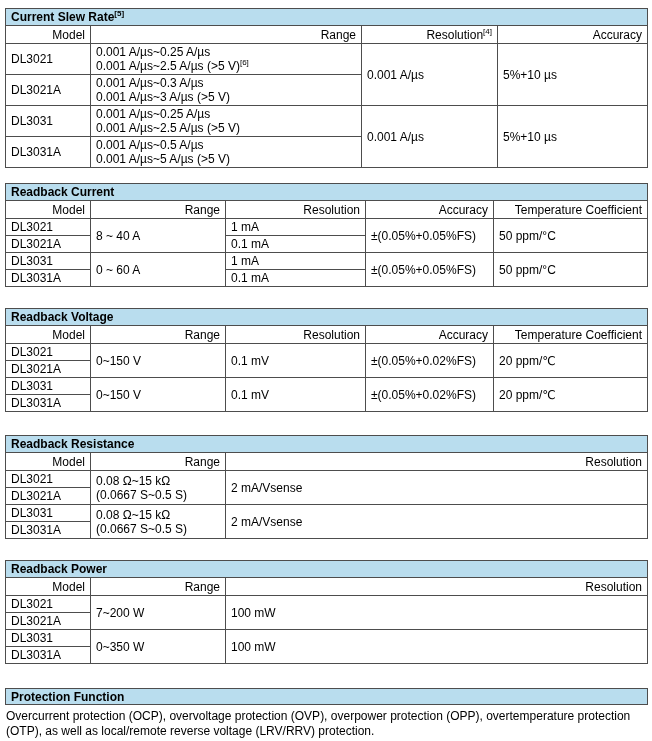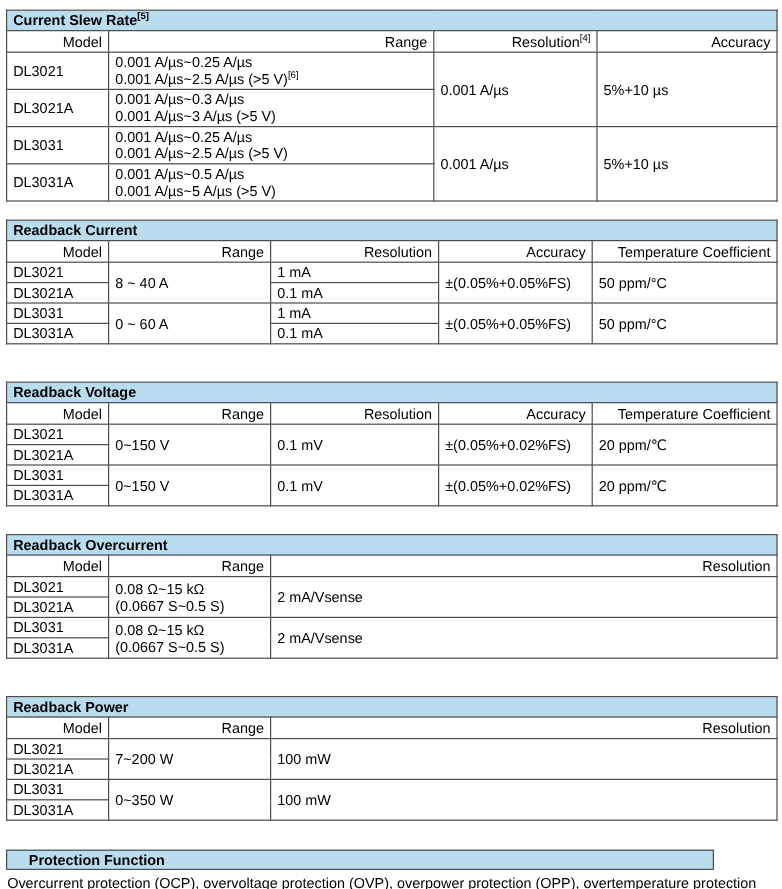--- a/index.html
+++ b/index.html
@@ -32,27 +32,27 @@
   tr.tall td{height:31px;}
   sup.sup{font-size:8px;vertical-align:super;line-height:0;}
   .c-model{width:85px;}
   .t1 .c-range{width:271px;}
   .t1 .c-res{width:136px;}
   .t23 .c-range{width:135px;}
   .t23 .c-res{width:140px;}
   .t23 .c-acc{width:128px;}
   .t45 .c-range{width:135px;}
   .m15{margin-bottom:15px;}
-  .m21{margin-bottom:31px;}
+  .m21{margin-bottom:21px;}
   .m23{margin-bottom:23px;}
   .m26{margin-bottom:24px;}
   .prot-title{
-    width:590px;background:var(--section-bg);
+    width:643px;background:var(--section-bg);
     border:1px solid var(--border);
-    font-weight:bold;height:17px;padding:1px 18px;line-height:14px;
+    font-weight:bold;height:17px;padding:1px 5px;line-height:14px;
   }
   .prot-body{
     width:643px;padding:4px 1px 0 1px;line-height:15px;
   }
 </style>
 </head>
 <body>
 
 <section class="m15">
   <table class="t1">
@@ -200,21 +200,21 @@
 
 <section class="m21">
   <table class="t45">
     <colgroup>
         <col class="c-model">
         <col class="c-range">
         <col>
       </colgroup>
     <tbody>
         <tr class="title-row">
-      <th colspan="3">Readback Overcurrent</th>
+      <th colspan="3">Readback Resistance</th>
     </tr>
     <tr class="head-row">
       <td>Model</td>
       <td>Range</td>
       <td>Resolution</td>
     </tr>
     <tr class="data">
       <td>DL3021</td>
       <td rowspan="2">
         <div>0.08 Ω~15 kΩ</div>

